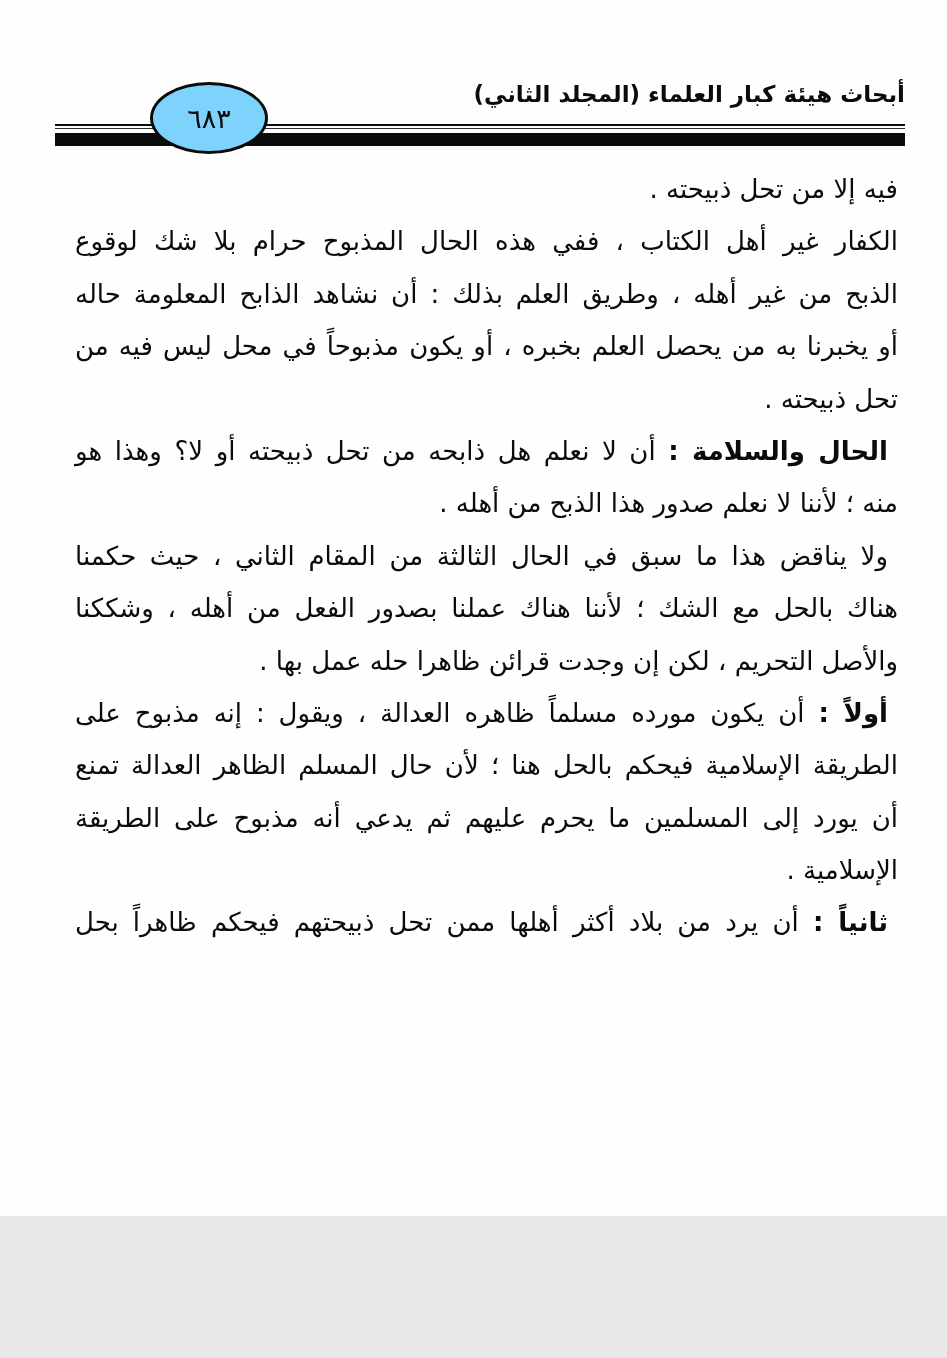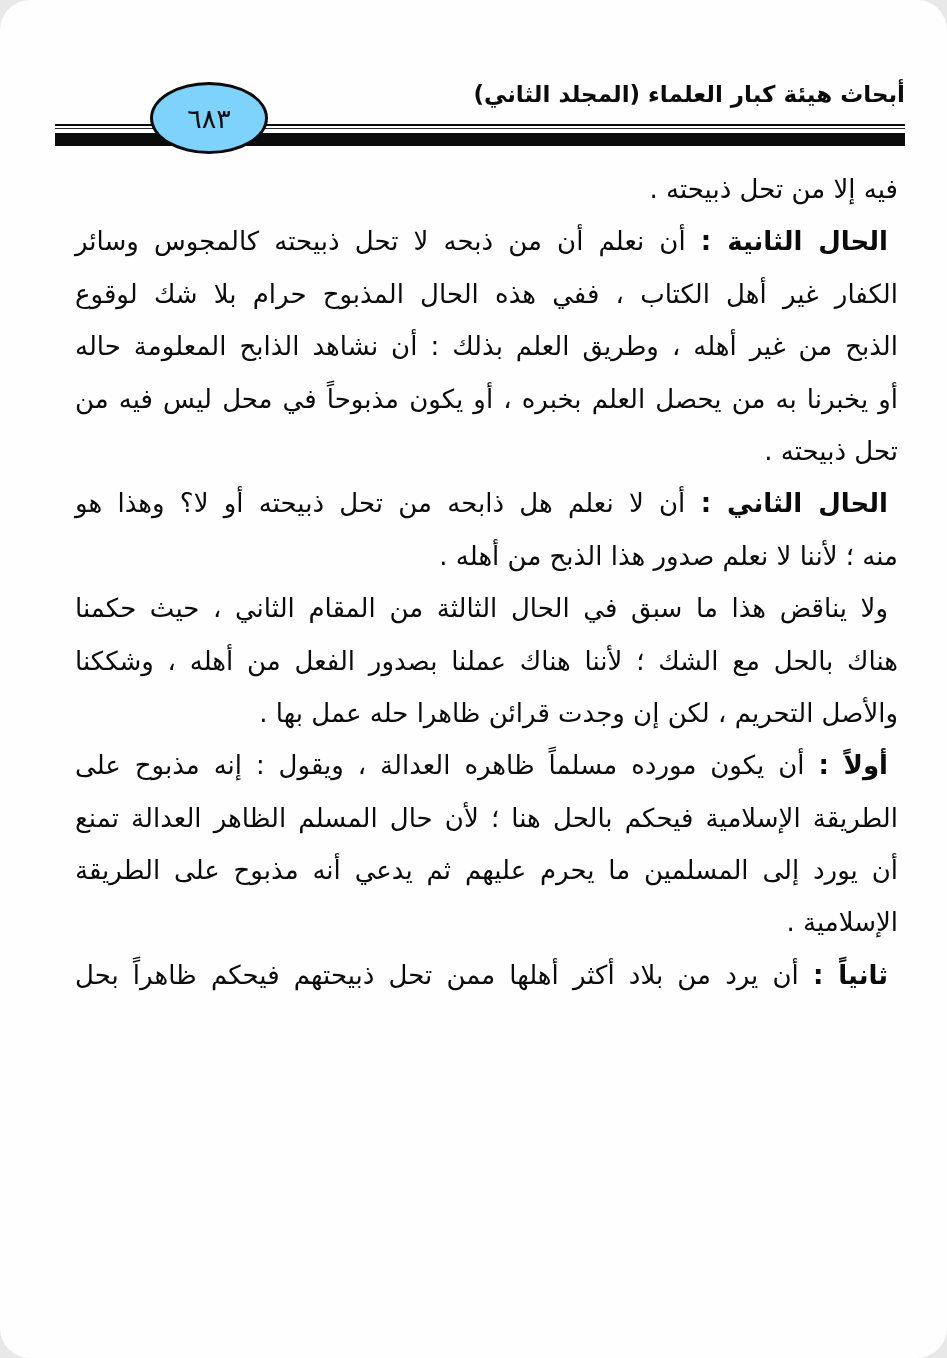--- a/index.html
+++ b/index.html
@@ -3,26 +3,25 @@
 <meta charset="utf-8">
 <style>
   html, body {
     margin: 0;
     padding: 0;
     background: #e8e8e8;
   }
   #page {
     position: relative;
     width: 947px;
-    height: 1358px;
+    height: 1216px;
     background: #fefefe;
     overflow: hidden;
     font-family: "DejaVu Sans", sans-serif;
     color: #0b0b0b;
-    border-radius: 30px;
   }
   
   .book-title {
     position: absolute;
     top: 76px;
     right: 42px;
     direction: rtl;
     font-weight: bold;
     font-size: 23px;
     line-height: 36px;
@@ -110,26 +109,25 @@
   <div class="rule-thin"></div>
   <div class="rule-thin2"></div>
   <div class="rule-thick"></div>
 
   <div class="page-number-badge">
     <span>٦٨٣</span>
   </div>
 
   <div class="body-text">
       <div class="line"><span>فيه إلا من تحل ذبيحته .</span></div>
-      <div class="line justify indent"><span class="bold">الحال الثانية :</span><span> أن نعلم أن من ذبحه لا تحل ذبيحته كالمجوس وسائر</span></div>
       <div class="line justify"><span>الكفار غير أهل الكتاب ، ففي هذه الحال المذبوح حرام بلا شك لوقوع</span></div>
       <div class="line justify"><span>الذبح من غير أهله ، وطريق العلم بذلك : أن نشاهد الذابح المعلومة حاله</span></div>
       <div class="line justify"><span>أو يخبرنا به من يحصل العلم بخبره ، أو يكون مذبوحاً في محل ليس فيه من</span></div>
       <div class="line"><span>تحل ذبيحته .</span></div>
-      <div class="line justify indent"><span class="bold">الحال الثاني :</span><span> أن لا نعلم هل ذابحه من تحل ذبيحته أو لا؟ وهذا هو</span></div>
+      <div class="line justify indent"><span class="bold">الحال والسلامة :</span><span> أن لا نعلم هل ذابحه من تحل ذبيحته أو لا؟ وهذا هو</span></div>
       <div class="line"><span>منه ؛ لأننا لا نعلم صدور هذا الذبح من أهله .</span></div>
       <div class="line justify indent"><span>ولا يناقض هذا ما سبق في الحال الثالثة من المقام الثاني ، حيث حكمنا</span></div>
       <div class="line justify"><span>هناك بالحل مع الشك ؛ لأننا هناك عملنا بصدور الفعل من أهله ، وشككنا</span></div>
       <div class="line"><span>والأصل التحريم ، لكن إن وجدت قرائن ظاهرا حله عمل بها .</span></div>
       <div class="line justify indent"><span class="bold">أولاً :</span><span> أن يكون مورده مسلماً ظاهره العدالة ، ويقول : إنه مذبوح على</span></div>
       <div class="line justify"><span>الطريقة الإسلامية فيحكم بالحل هنا ؛ لأن حال المسلم الظاهر العدالة تمنع</span></div>
       <div class="line justify"><span>أن يورد إلى المسلمين ما يحرم عليهم ثم يدعي أنه مذبوح على الطريقة</span></div>
       <div class="line"><span>الإسلامية .</span></div>
       <div class="line justify indent"><span class="bold">ثانياً :</span><span> أن يرد من بلاد أكثر أهلها ممن تحل ذبيحتهم فيحكم ظاهراً بحل</span></div>
     </div>

